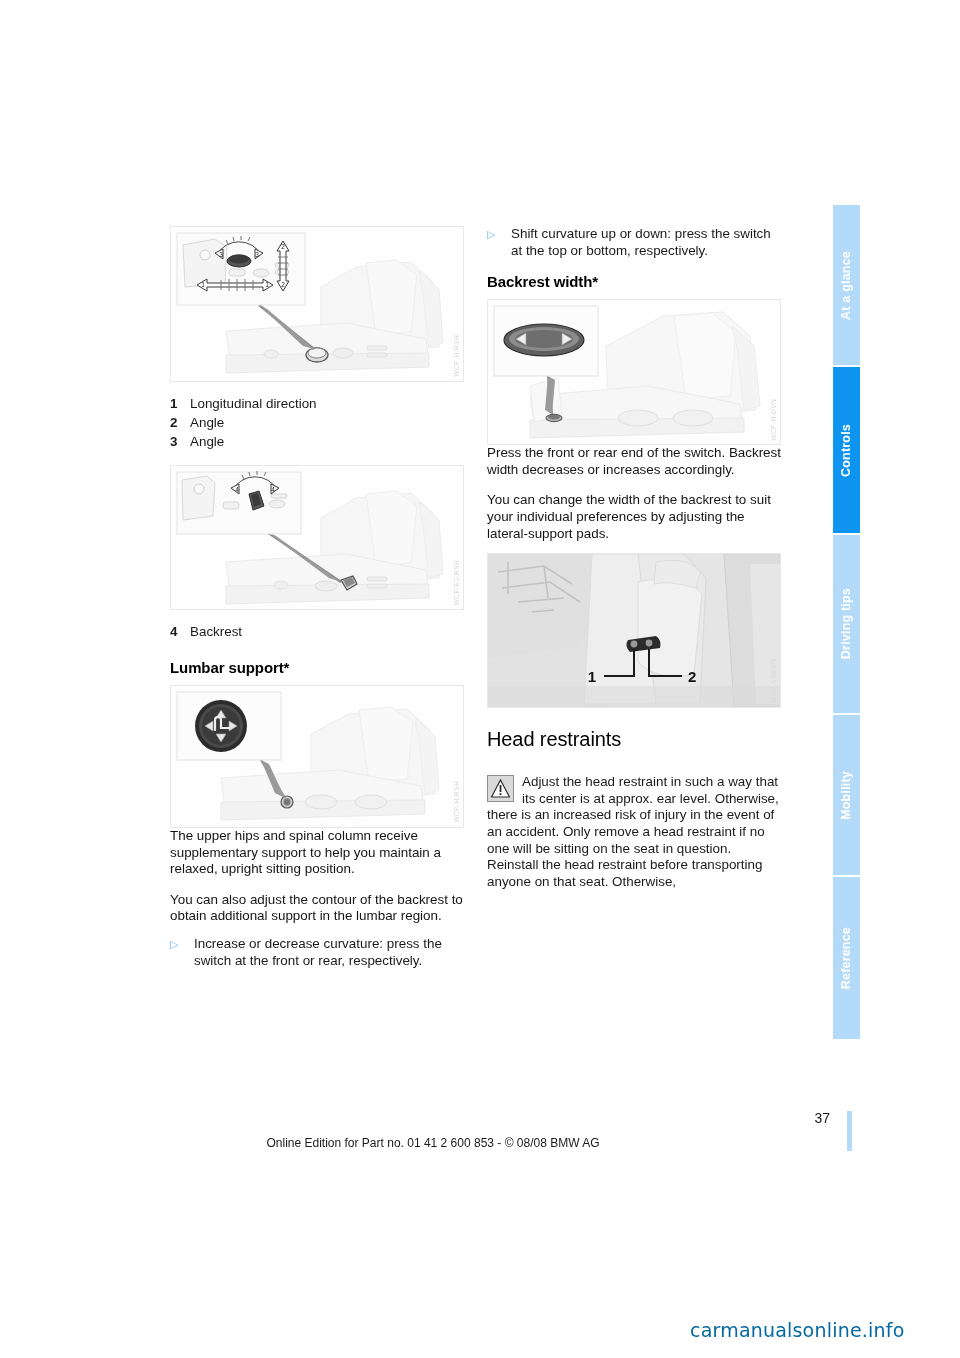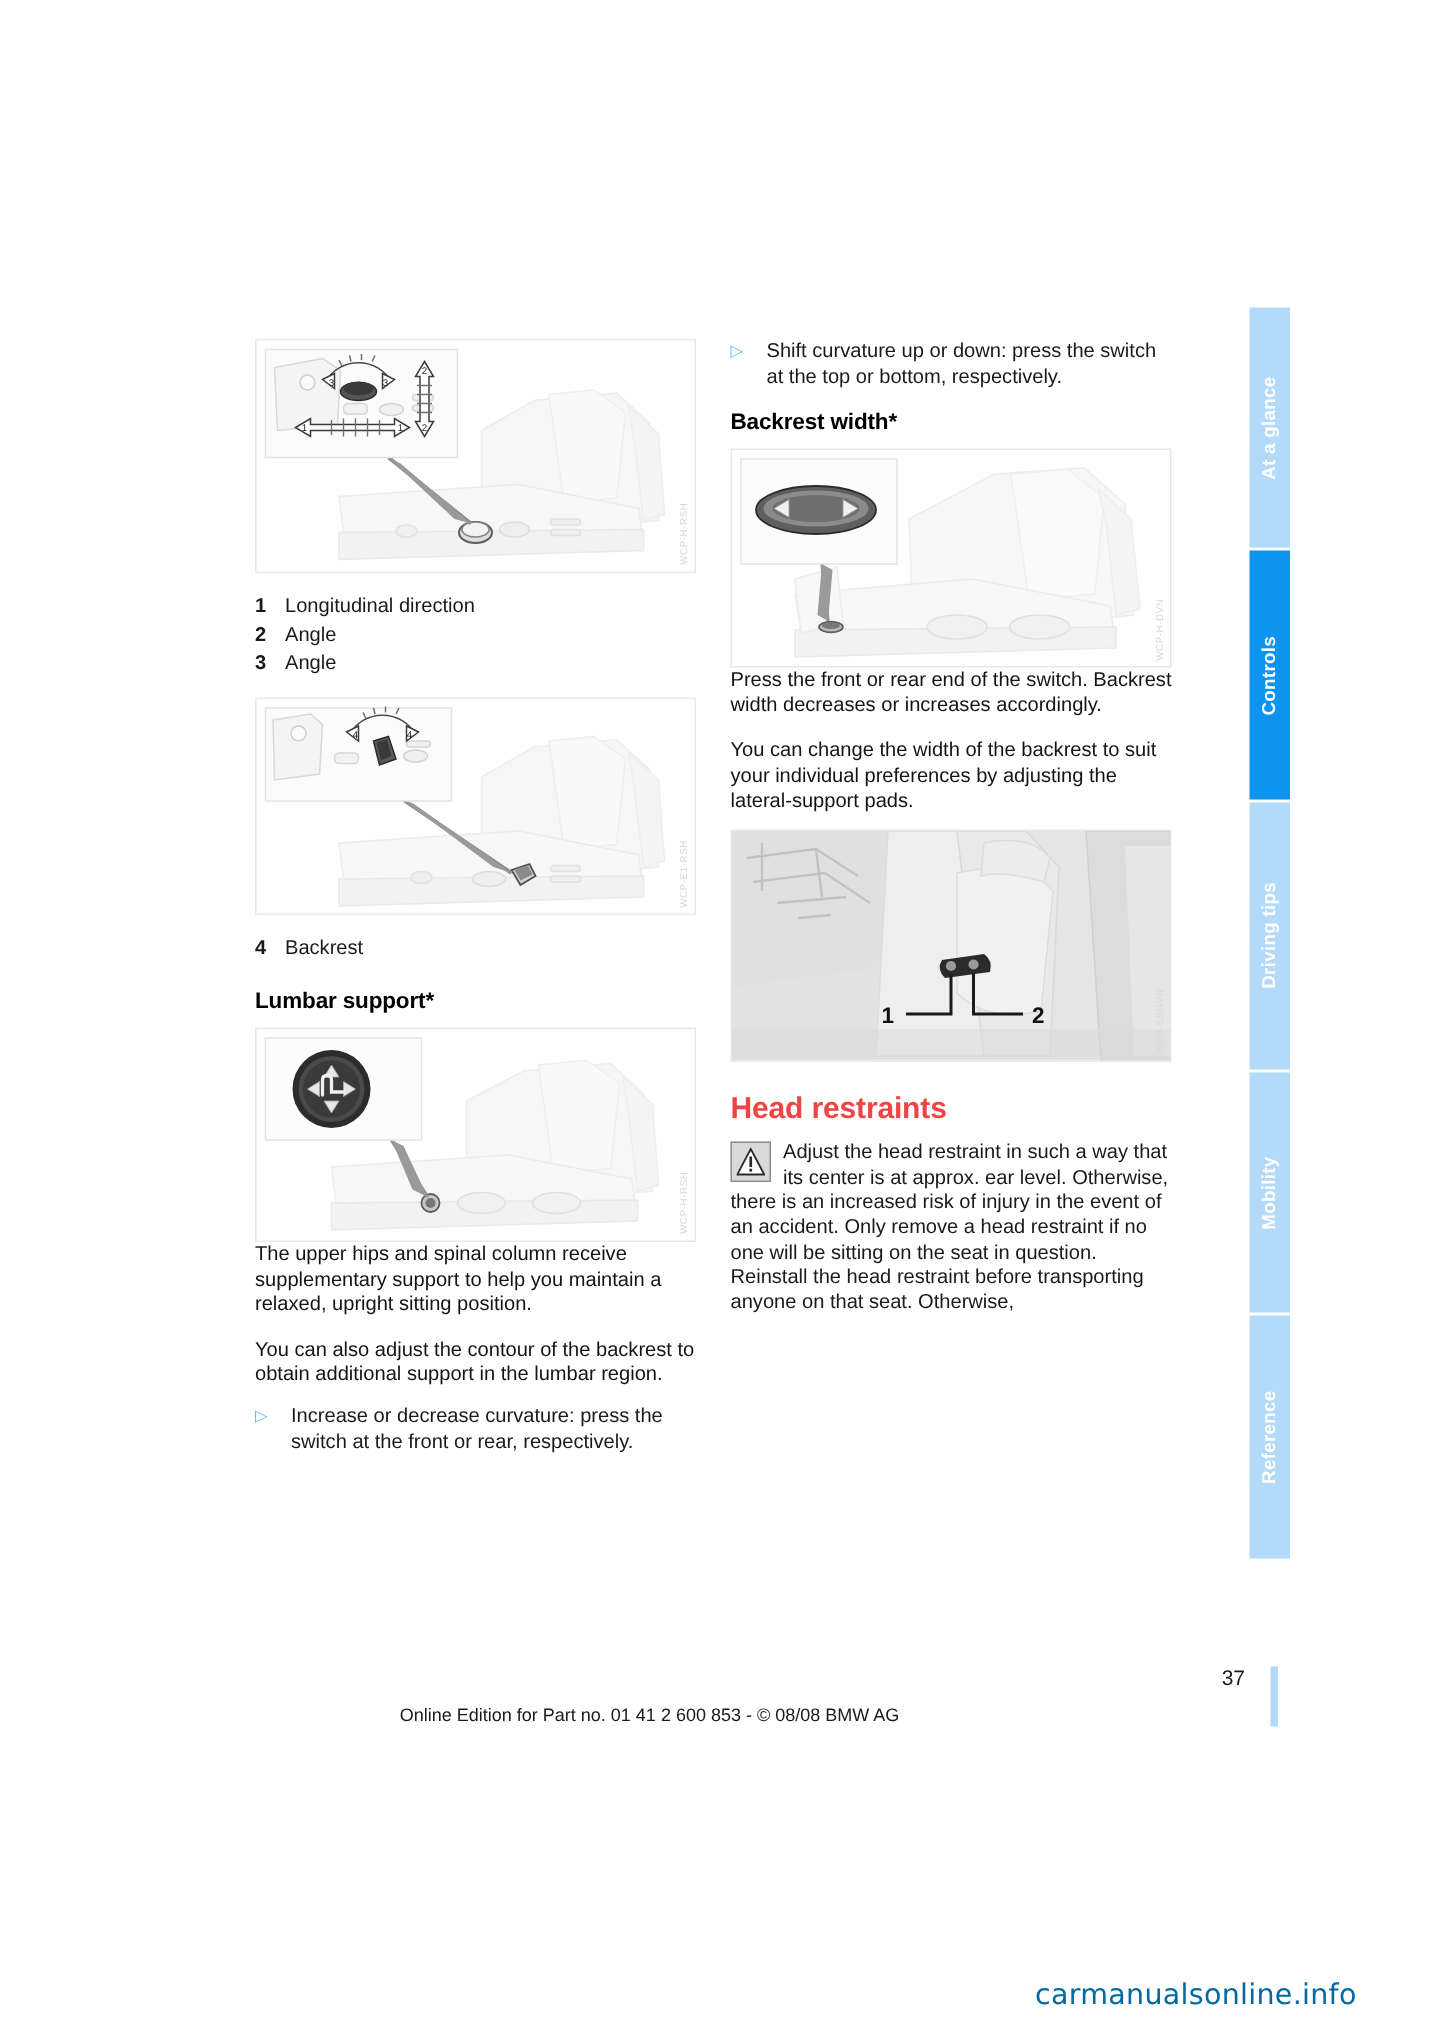--- a/index.html
+++ b/index.html
@@ -98,23 +98,23 @@
   .bullet .tri {
     flex: 0 0 24px;
     color: #6cb7f5;
     font-size: 11px;
     line-height: 17px;
   }
   .bullet .btxt { flex: 1; }
 
   h2.section {
     font-size: 20px;
-    font-weight: bold;
-    color: #ef4444;
-    margin: 0 0 9px 0;
+    font-weight: normal;
+    color: #000000;
+    margin: 0 0 23px 0;
     letter-spacing: -.1px;
   }
   h3.sub {
     font-size: 15px;
     font-weight: bold;
     color: #000000;
     margin: 0 0 9px 0;
     letter-spacing: -.1px;
   }
   a.xref { color: #2f8fe8; text-decoration: none; }

